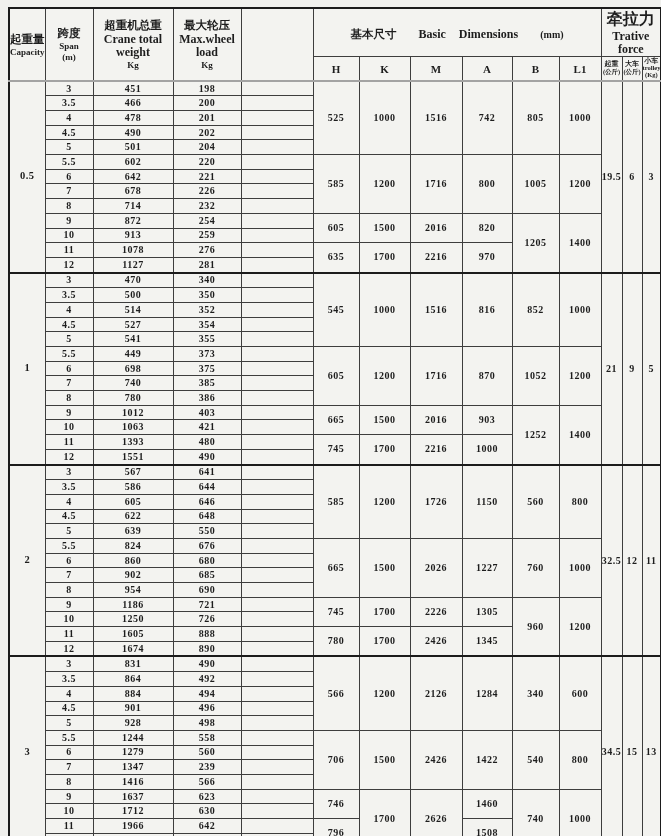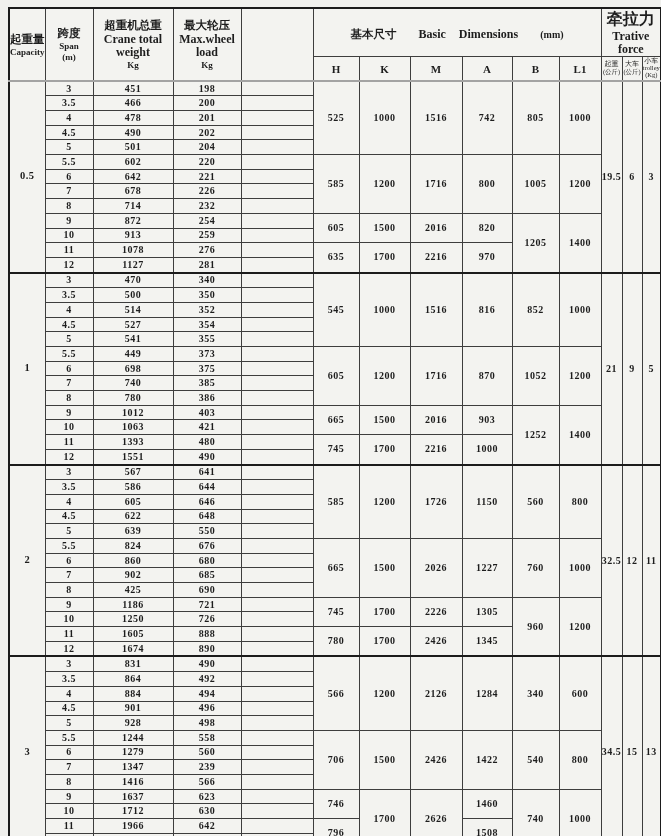--- a/index.html
+++ b/index.html
@@ -23,21 +23,21 @@
   .en   { display:block; font-size:12px;   line-height:1.15; font-weight:bold; }
   .en9  { font-size:9px; }
   .unit { display:block; font-size:9px;   line-height:1.2; font-weight:bold; }
   .dims-group .seg { display:inline-block; margin:0 9px; font-weight:bold; }
   .dims-group .seg-zh { font-size:11.5px; }
   .dims-group .seg-en { font-size:12px; word-spacing:10px; }
   .dims-group .seg-unit { font-size:10px; }
   .tf-group .zh { font-size:16px; }
   .tf-group .tf-en { display:block; font-size:12px; line-height:1.1; font-weight:bold; }
   .dim-letter { font-size:11px; font-weight:bold; }
-  .tf-col span { display:block; line-height:1.05; font-weight:normal; }
+  .tf-col span { display:block; line-height:1.05; font-weight:bold; }
   .tf-zh   { font-size:7px; }
   .tf-sub  { font-size:6.5px; }
   tbody td {
     height:13.7px; font-size:10px; font-weight:bold;
     line-height:1; letter-spacing:0.5px;
   }
   tbody td.cap { font-size:10.5px;margin-top:36px; }
   tbody tr.section-start td { border-top:2px solid #1b1b1b; }
 </style>
 </head>
@@ -383,21 +383,21 @@
           <td></td>
         </tr>
         <tr>
           <td>7</td>
           <td>902</td>
           <td>685</td>
           <td></td>
         </tr>
         <tr>
           <td>8</td>
-          <td>425</td>
+          <td>954</td>
           <td>690</td>
           <td></td>
         </tr>
         <tr>
           <td>9</td>
           <td>1186</td>
           <td>721</td>
           <td></td>
           <td rowspan="2">745</td>
           <td rowspan="2">1700</td>

